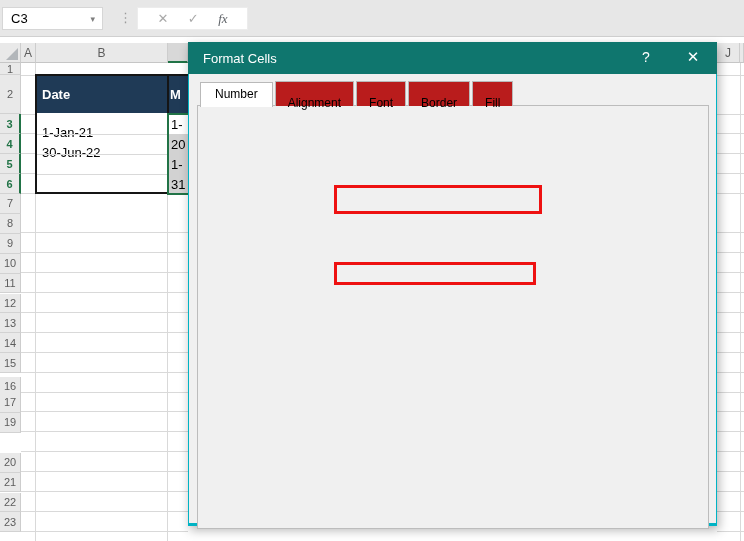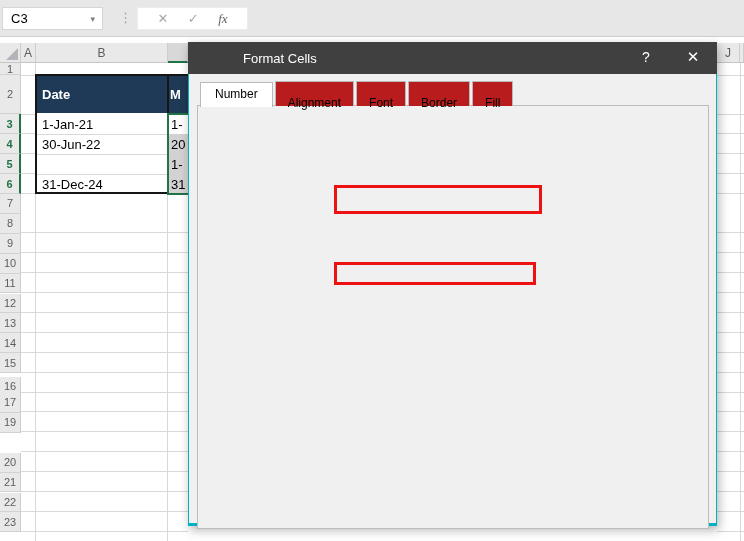--- a/index.html
+++ b/index.html
@@ -43,33 +43,33 @@
 
   
   .xl-table{ left:35px; top:74px; width:153px; height:120px; border:2px solid #151515; border-right:none; z-index:2; background:#fff; }
   .xl-head{ position:absolute; left:0; top:0; width:100%; height:37px; background:#1f3a56; }
   .xl-head-b{ position:absolute; left:5px; top:0; height:37px; display:flex; align-items:center;
               color:#fff; font-weight:bold; font-size:13px; }
   .xl-head-c{ position:absolute; left:133px; top:0; height:37px; display:flex; align-items:center;
               color:#fff; font-weight:bold; font-size:13px; overflow:hidden; width:18px; }
   .xl-vline{ position:absolute; left:130px; top:0; width:2px; height:100%; background:#151515; }
   .xl-row{ position:absolute; left:0; width:100%; height:20px; }
-  .xl-cell-b{ position:absolute; left:5px; top:0; width:122px; height:20px; display:flex; align-items:center;
+  .xl-cell-b{ position:absolute; left:5px; top:8px; width:122px; height:20px; display:flex; align-items:center;
               font-size:13px; white-space:nowrap; overflow:hidden; }
   .xl-cell-c{ position:absolute; left:132px; top:0; width:19px; height:20px; display:flex; align-items:center;
               padding-left:2px; font-size:13px; overflow:hidden; white-space:nowrap; }
   .xl-rowline{ position:absolute; left:0; width:130px; height:1px; background:#d9d9d9; }
   .sel-range{ left:167px; top:113px; width:21px; height:82px; border:2px solid #217346; border-right:none; z-index:3; }
 
   
   .dialog{ left:188px; top:42px; width:529px; height:484px; background:#f0f0f0;
            border:1px solid #00b3c4; border-bottom:3px solid #00b3c4;
            box-shadow:2px 4px 10px rgba(0,0,0,.3); z-index:10; }
-  .titlebar{ position:absolute; left:-1px; top:-1px; width:529px; height:32px; background:#404040;
-             display:flex; align-items:center; color:#fff;padding-left:40px; }
+  .titlebar{ position:absolute; left:-1px; top:-1px; width:529px; height:32px; background:#0f766e;
+             display:flex; align-items:center; color:#fff; }
   .dlg-title{ margin-left:15px; font-size:13px; }
   .dlg-help{ position:absolute; right:62px; top:7px; font-size:14px; width:18px; text-align:center; }
   .dlg-close{ position:absolute; right:14px; top:6px; font-size:15px; width:20px; text-align:center; }
 
   .tabstrip{ left:11px; top:38px; display:flex; align-items:flex-end; z-index:3; }
   .tab{ height:21px; line-height:19px; padding:12px 12px; font-size:12px; background:#b91c1c;
         border:1px solid #b9b9b9; border-bottom:none; margin-right:2px; }
   .tab.sel{ height:25px; line-height:23px; padding:0 14px; background:#fff; position:relative; margin-bottom:-1px; }
   .tabpage{ left:8px; top:62px; width:512px; height:424px; border:1px solid #bcbcbc; background:#f0f0f0; z-index:1; }
 
@@ -178,21 +178,20 @@
           <div class="xl-rowline" style="top: 0px;"></div>
           <div class="xl-cell-b">30-Jun-22</div>
           <div class="xl-cell-c" style="background: rgb(210, 210, 210);">20</div>
         </div>
         <div class="xl-row" style="top: 78px;">
           <div class="xl-rowline" style="top: 0px;"></div>
           <div class="xl-cell-c" style="background: rgb(210, 210, 210);">1-</div>
         </div>
         <div class="xl-row" style="top: 98px;">
           <div class="xl-rowline" style="top: 0px;"></div>
-          <div class="xl-cell-b">31-Dec-24</div>
           <div class="xl-cell-c" style="background: rgb(210, 210, 210);">31</div>
         </div>
       </div>
   </div>
   <div class="abs sel-range"></div>
 
   <div class="abs dialog">
     <div class="titlebar">
       <span class="dlg-title">Format Cells</span>
       <span class="dlg-help">?</span>

